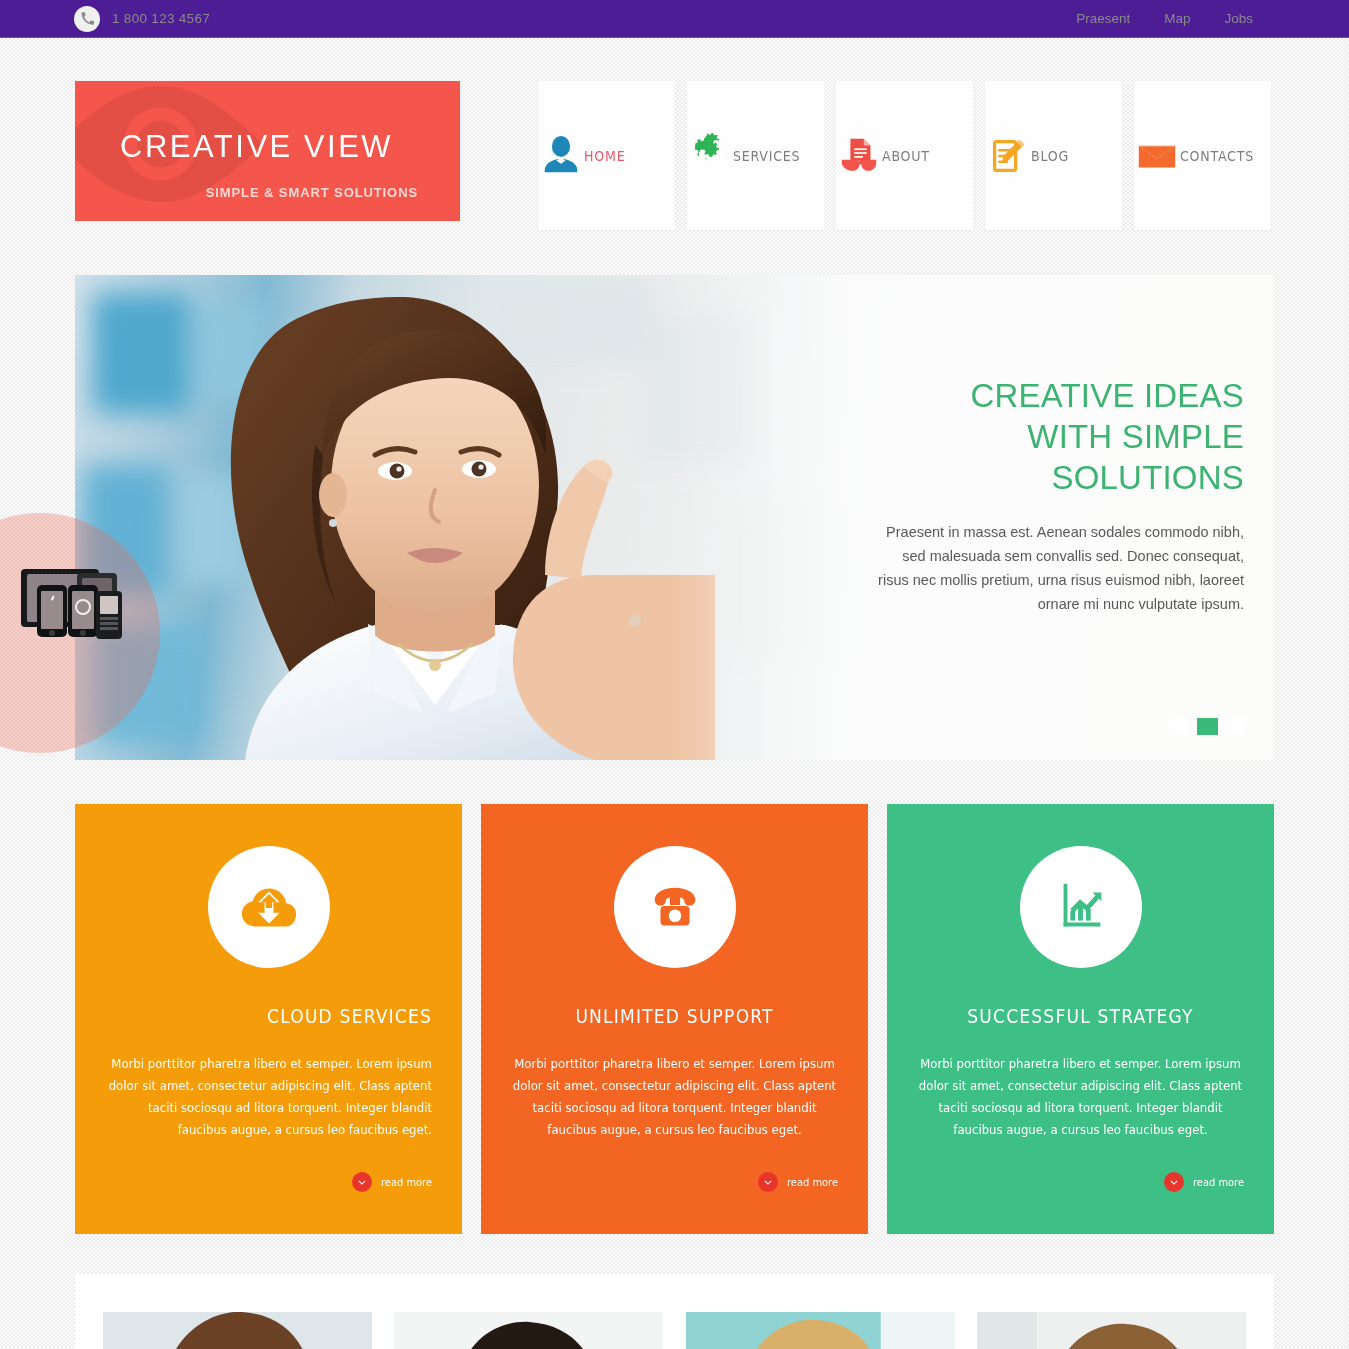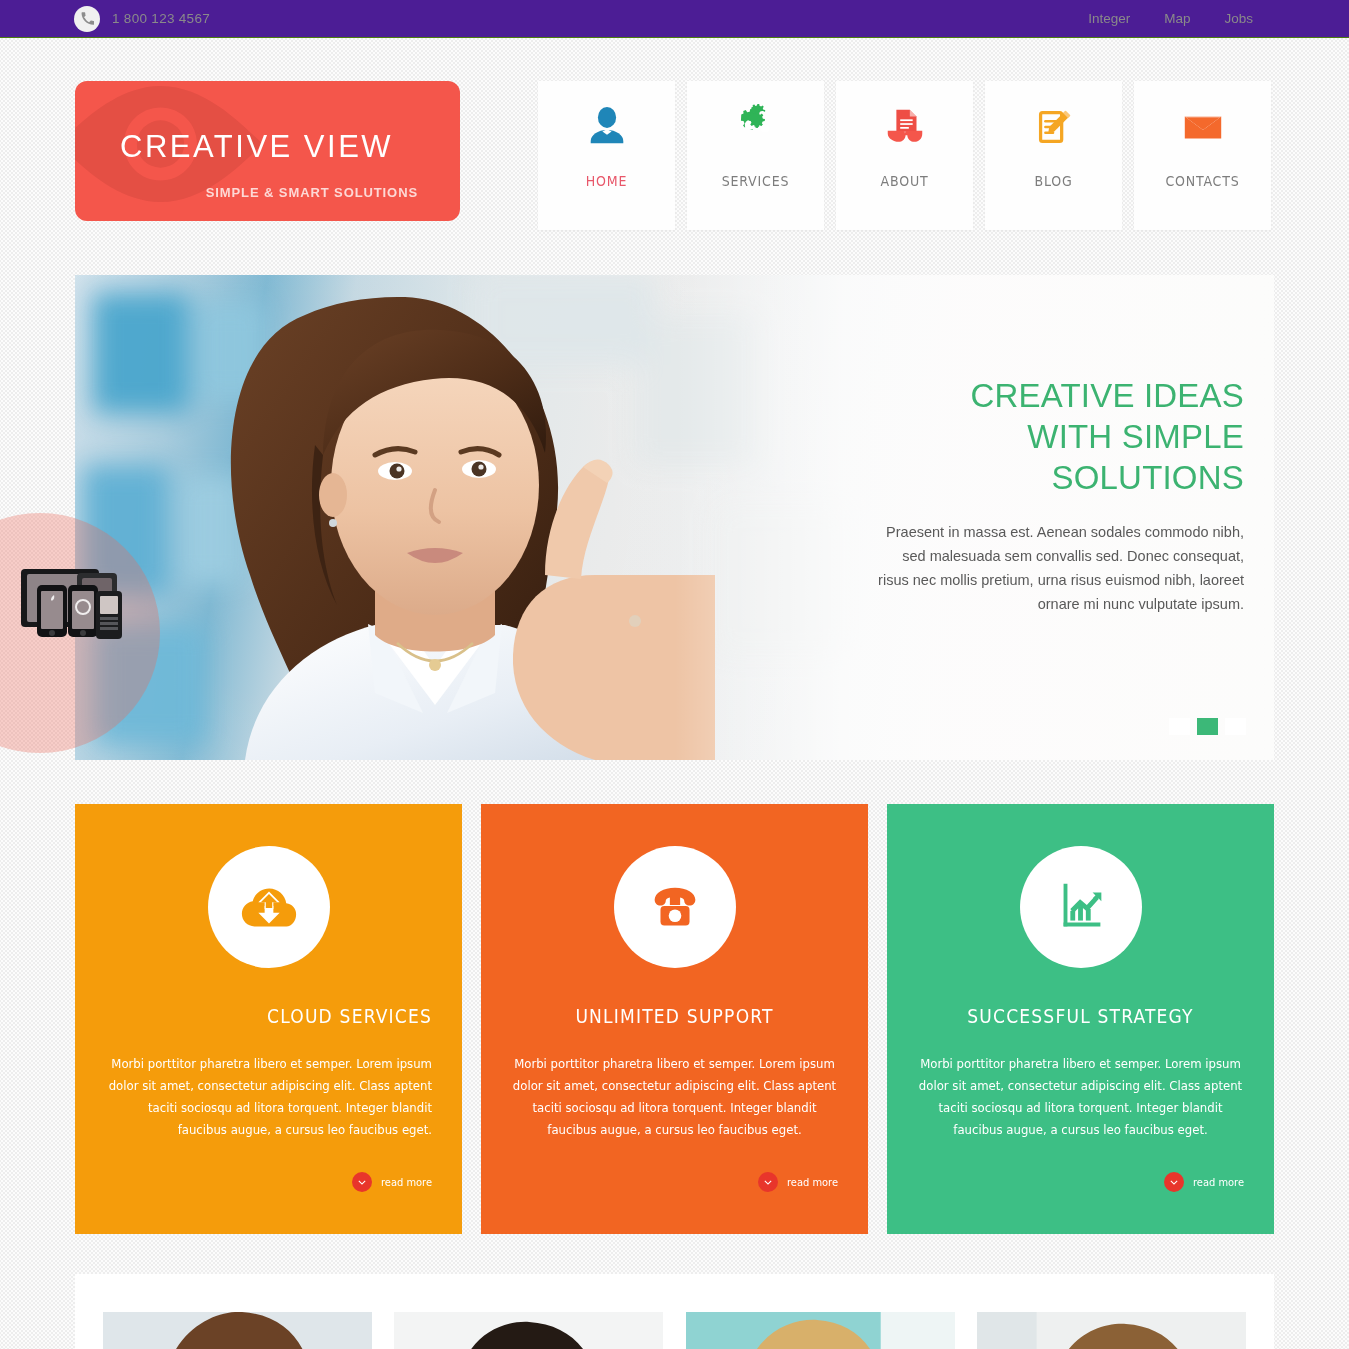--- a/index.html
+++ b/index.html
@@ -73,21 +73,20 @@
 
   .logo {
     position: relative;
     margin-left: 75px;
     width: 385px;
     height: 140px;
     background: #f4564b;
     overflow: hidden;
     cursor: pointer;
     flex: none;
-    border-radius: 12px;
   }
   .logo-eye {
     position: absolute;
     left: -22px; top: -12px;
     width: 215px; height: 150px;
     opacity: 0.10;
   }
   .logo-eye svg { width: 100%; height: 100%; fill: #5a1410; }
   .logo-title {
     position: absolute;
@@ -109,21 +108,21 @@
   .mainnav {
     margin-left: 78px;
     display: flex;
     gap: 12px;
   }
   .navitem {
     width: 137px;
     height: 149px;
     background: #fefefe;
     display: flex;
-    flex-direction: column;
+    flex-direction: row;
     align-items: center;
     cursor: pointer;
     box-shadow: 0 1px 2px rgba(0,0,0,0.04);
   }
   .navitem-icon {
     height: 92px;
     display: flex;
     align-items: center;
     justify-content: center;
   }
@@ -315,21 +314,21 @@
 <div class="topbar">
   <div class="topbar-left">
     <span class="phone-badge">
       <svg viewBox="0 0 24 24">
           <path d="M6.6 10.8c1.9 3.7 4.9 6.7 8.6 8.6l2.9-2.9c.4-.4.9-.5 1.3-.3 1.4.5 3 .7 4.6.7.7 0 1.3.6 1.3 1.3V23c0 .7-.6 1.3-1.3 1.3C10.6 24.3 0 13.7 0 .7 0 0 .6-.6 1.3-.6h4.8C6.8-.6 7.4 0 7.4.7c0 1.6.2 3.2.7 4.6.2.5.1 1-.3 1.3l-2.9 2.9z" transform="translate(1 1) scale(0.92)"></path>
         </svg>
     </span>
     <span class="phone-text">1 800 123 4567</span>
   </div>
   <div class="topbar-right">
-    <a class="topbar-link">Integer</a>
+    <a class="topbar-link">Praesent</a>
     <a class="topbar-link">Map</a>
     <a class="topbar-link">Jobs</a>
   </div>
 </div>
 
 <div class="header">
 
   <div class="logo">
     <span class="logo-eye">
       <svg viewBox="0 0 100 62">

